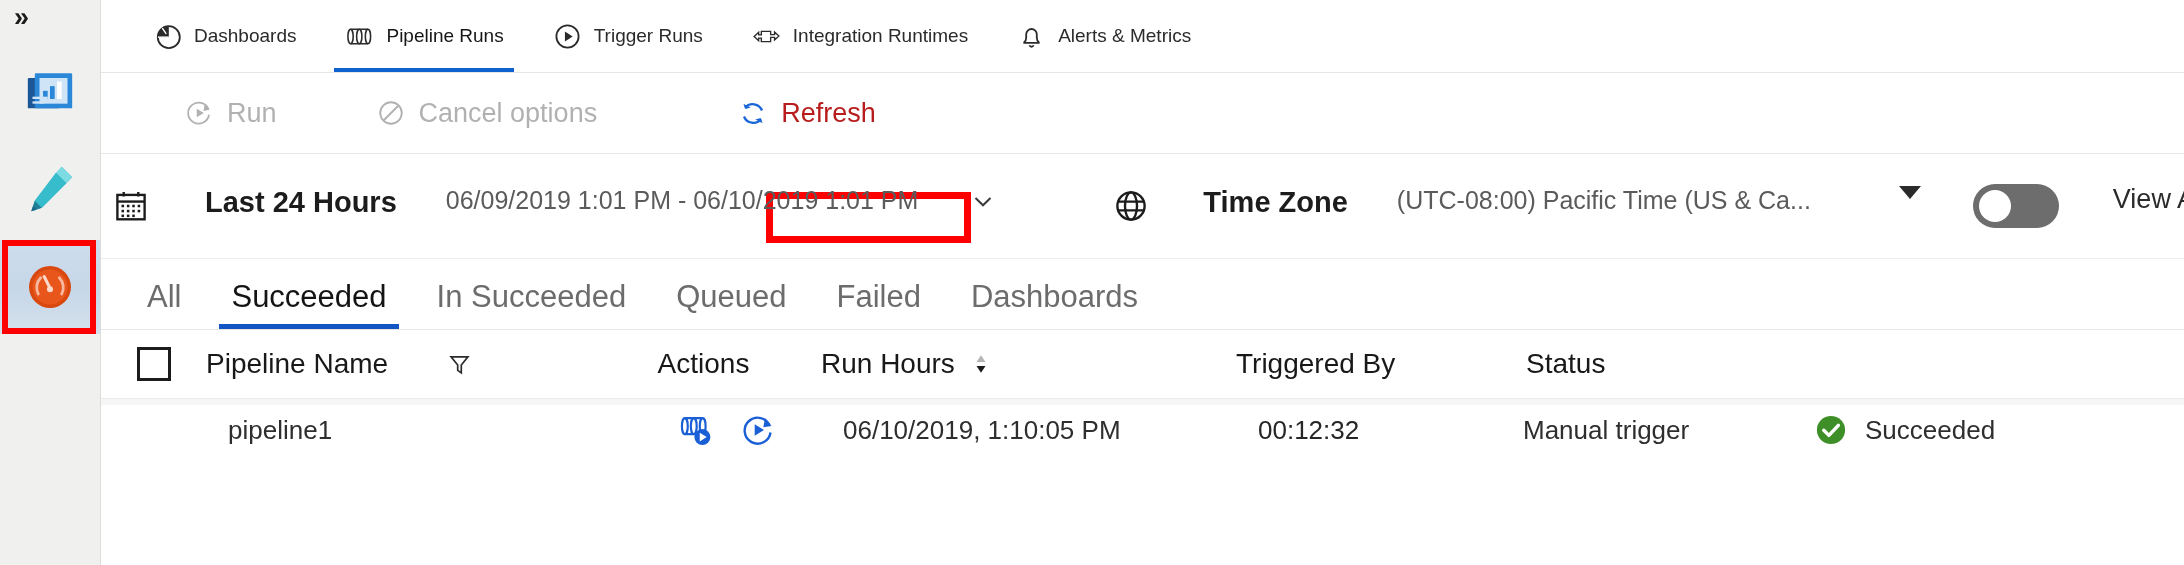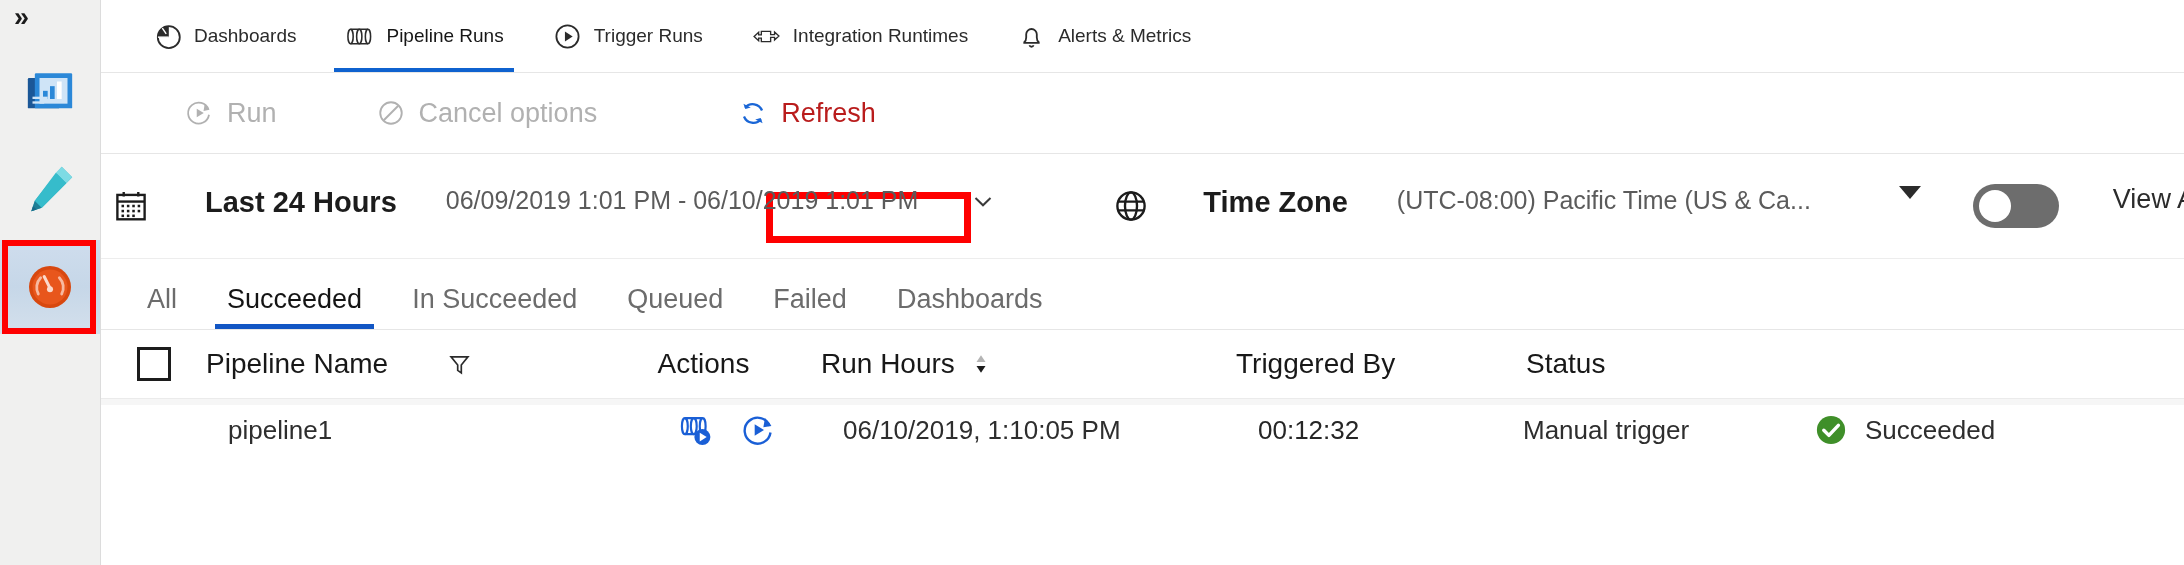--- a/index.html
+++ b/index.html
@@ -92,21 +92,21 @@
   }
   .toggle .knob{
     position:absolute;left:6px;top:6px;width:32px;height:32px;border-radius:50%;background:#ffffff;
   }
   .toggle-label{font-size:27px;color:#2b2b2b;margin-left:22px;white-space:nowrap;}
 
   
   .pivotbar{position:relative;height:70px;border-bottom:1px solid #e6e6e6;}
   .pivots{display:flex;align-items:flex-end;height:70px;padding-left:34px;}
   .pivot{
-    position:relative;font-size:27px;color:#6c6c6c;padding:0 12px 14px 12px;margin-right:26px;white-space:nowrap;
+    position:relative;font-size:31px;color:#6c6c6c;padding:0 12px 14px 12px;margin-right:26px;white-space:nowrap;
   }
   .pivot.active{color:#141414;font-weight:400;}
   .pivot.active::after{
     content:"";position:absolute;left:0;right:0;bottom:0;height:5px;background:#1256c4;
   }
 
   
   .thead{
     position:relative;height:68px;display:flex;align-items:center;
     border-bottom:1px solid #ebebeb;

